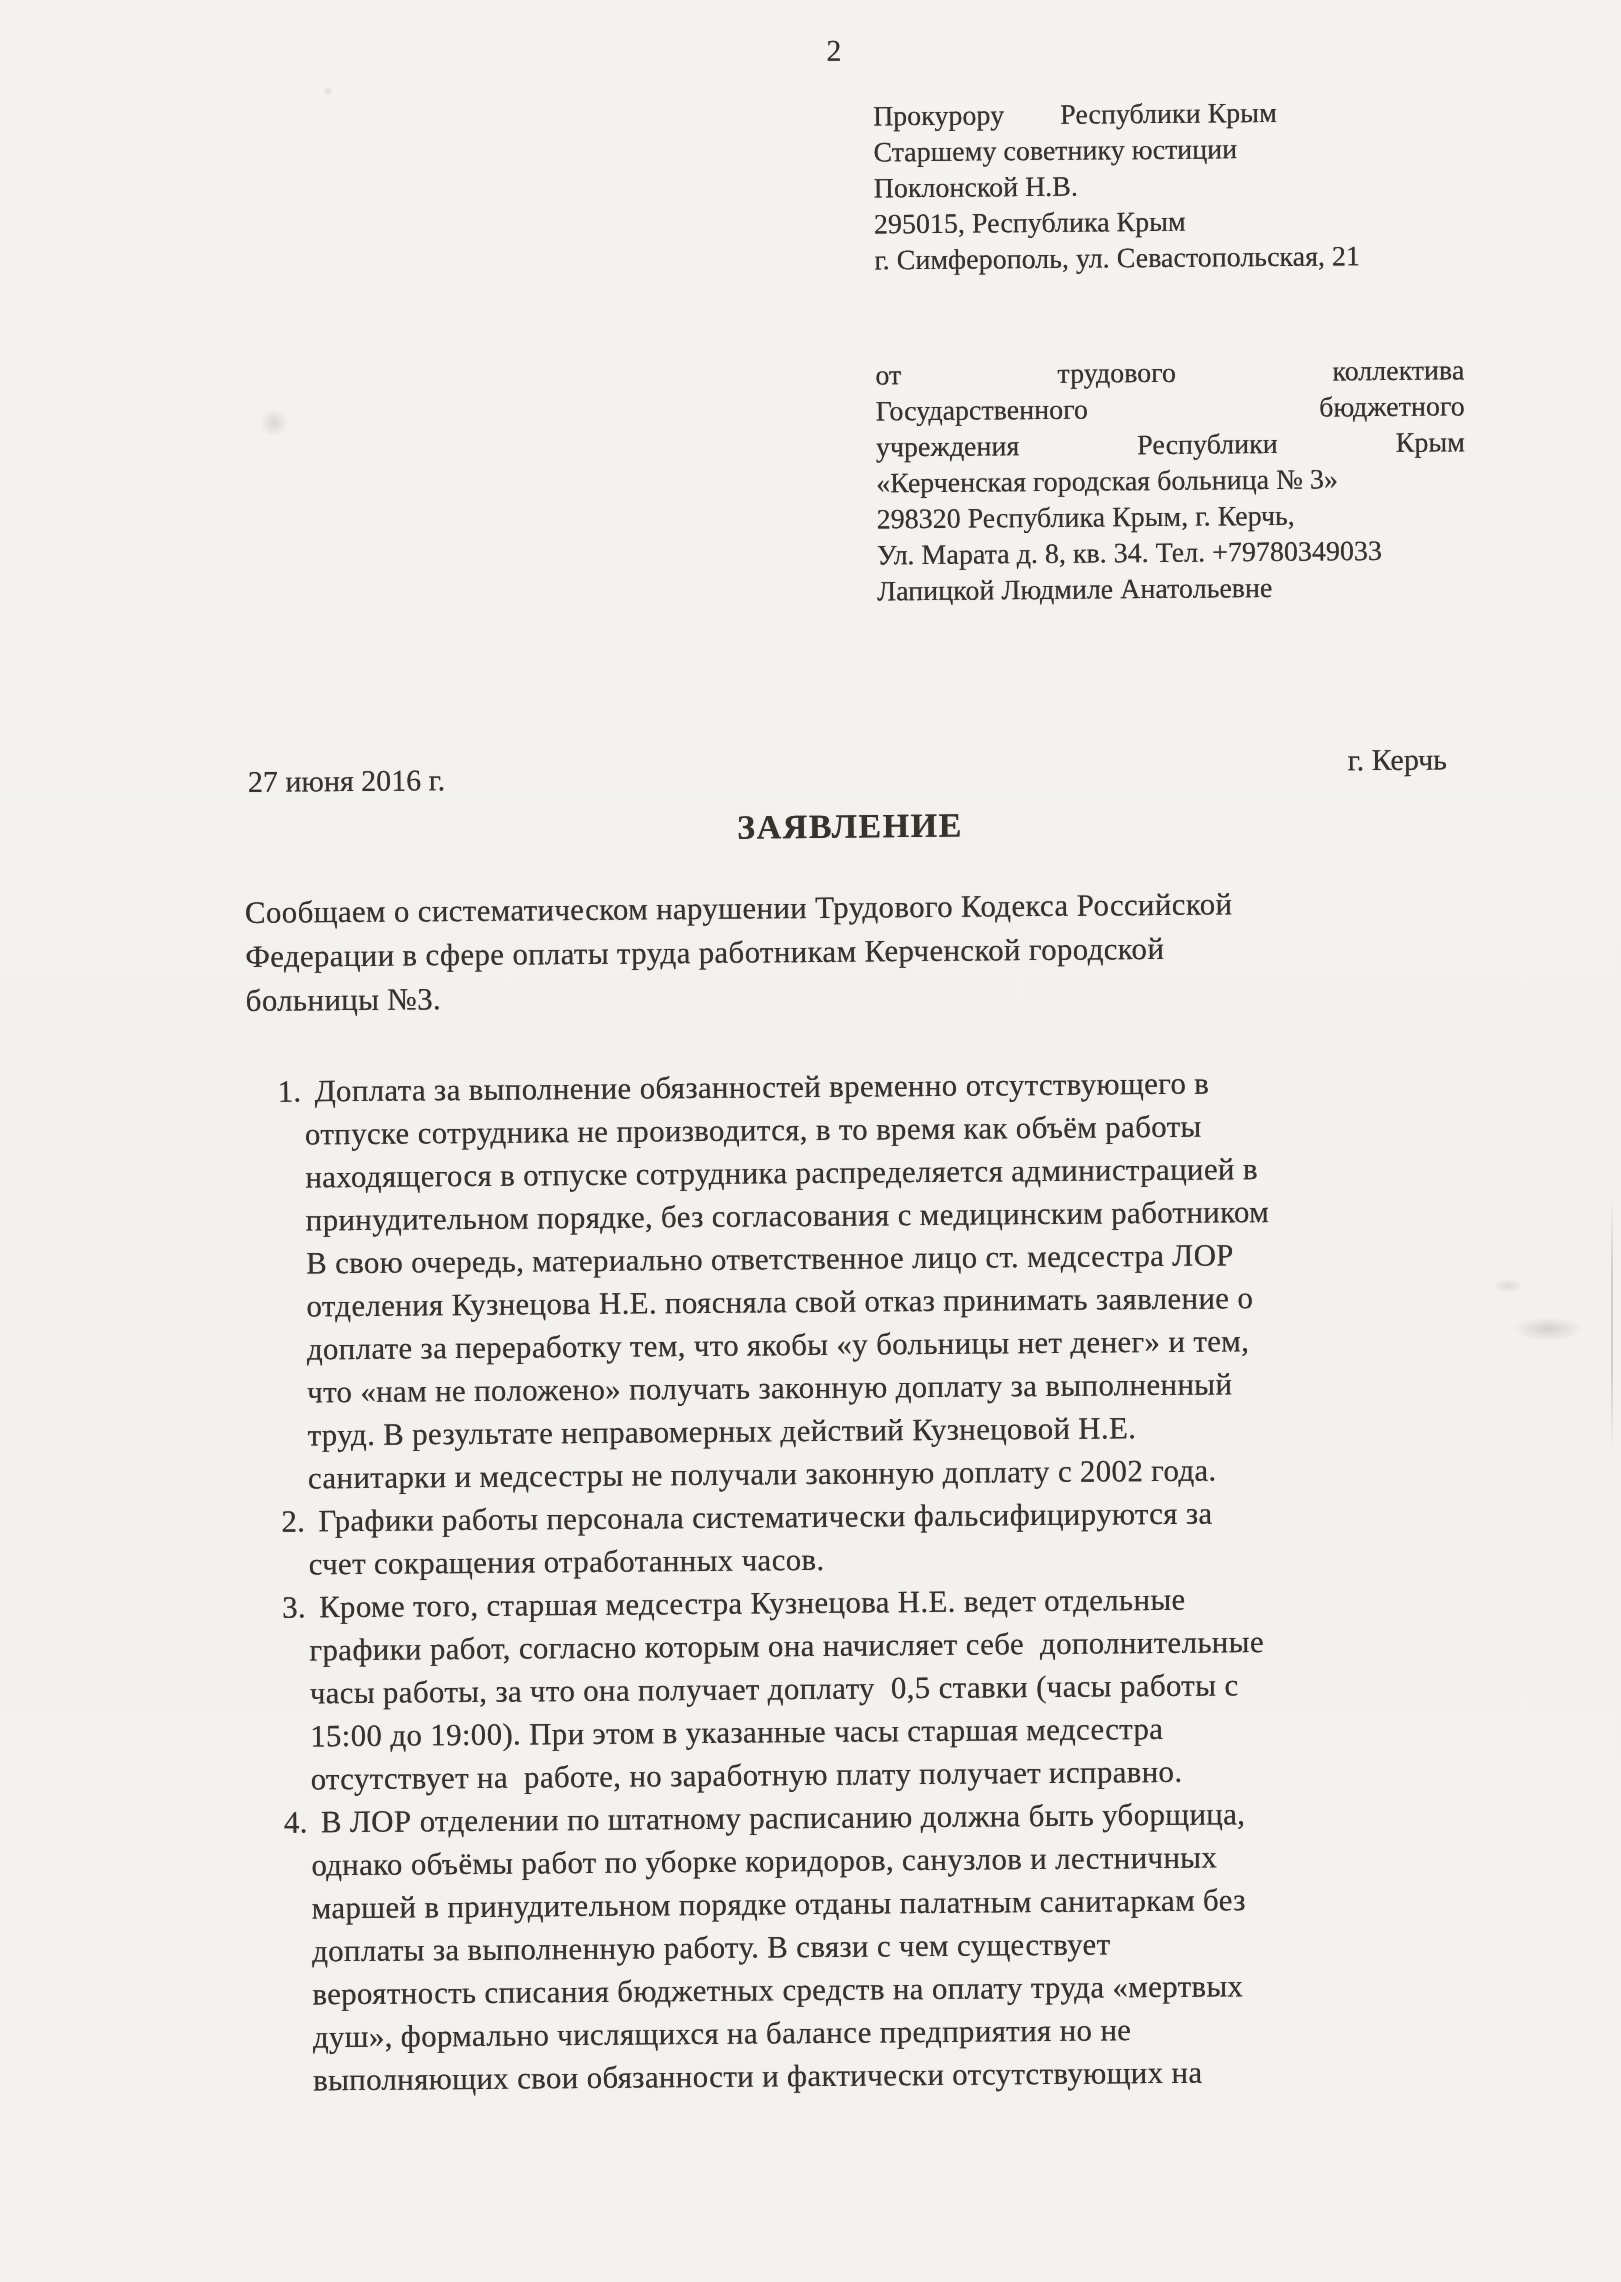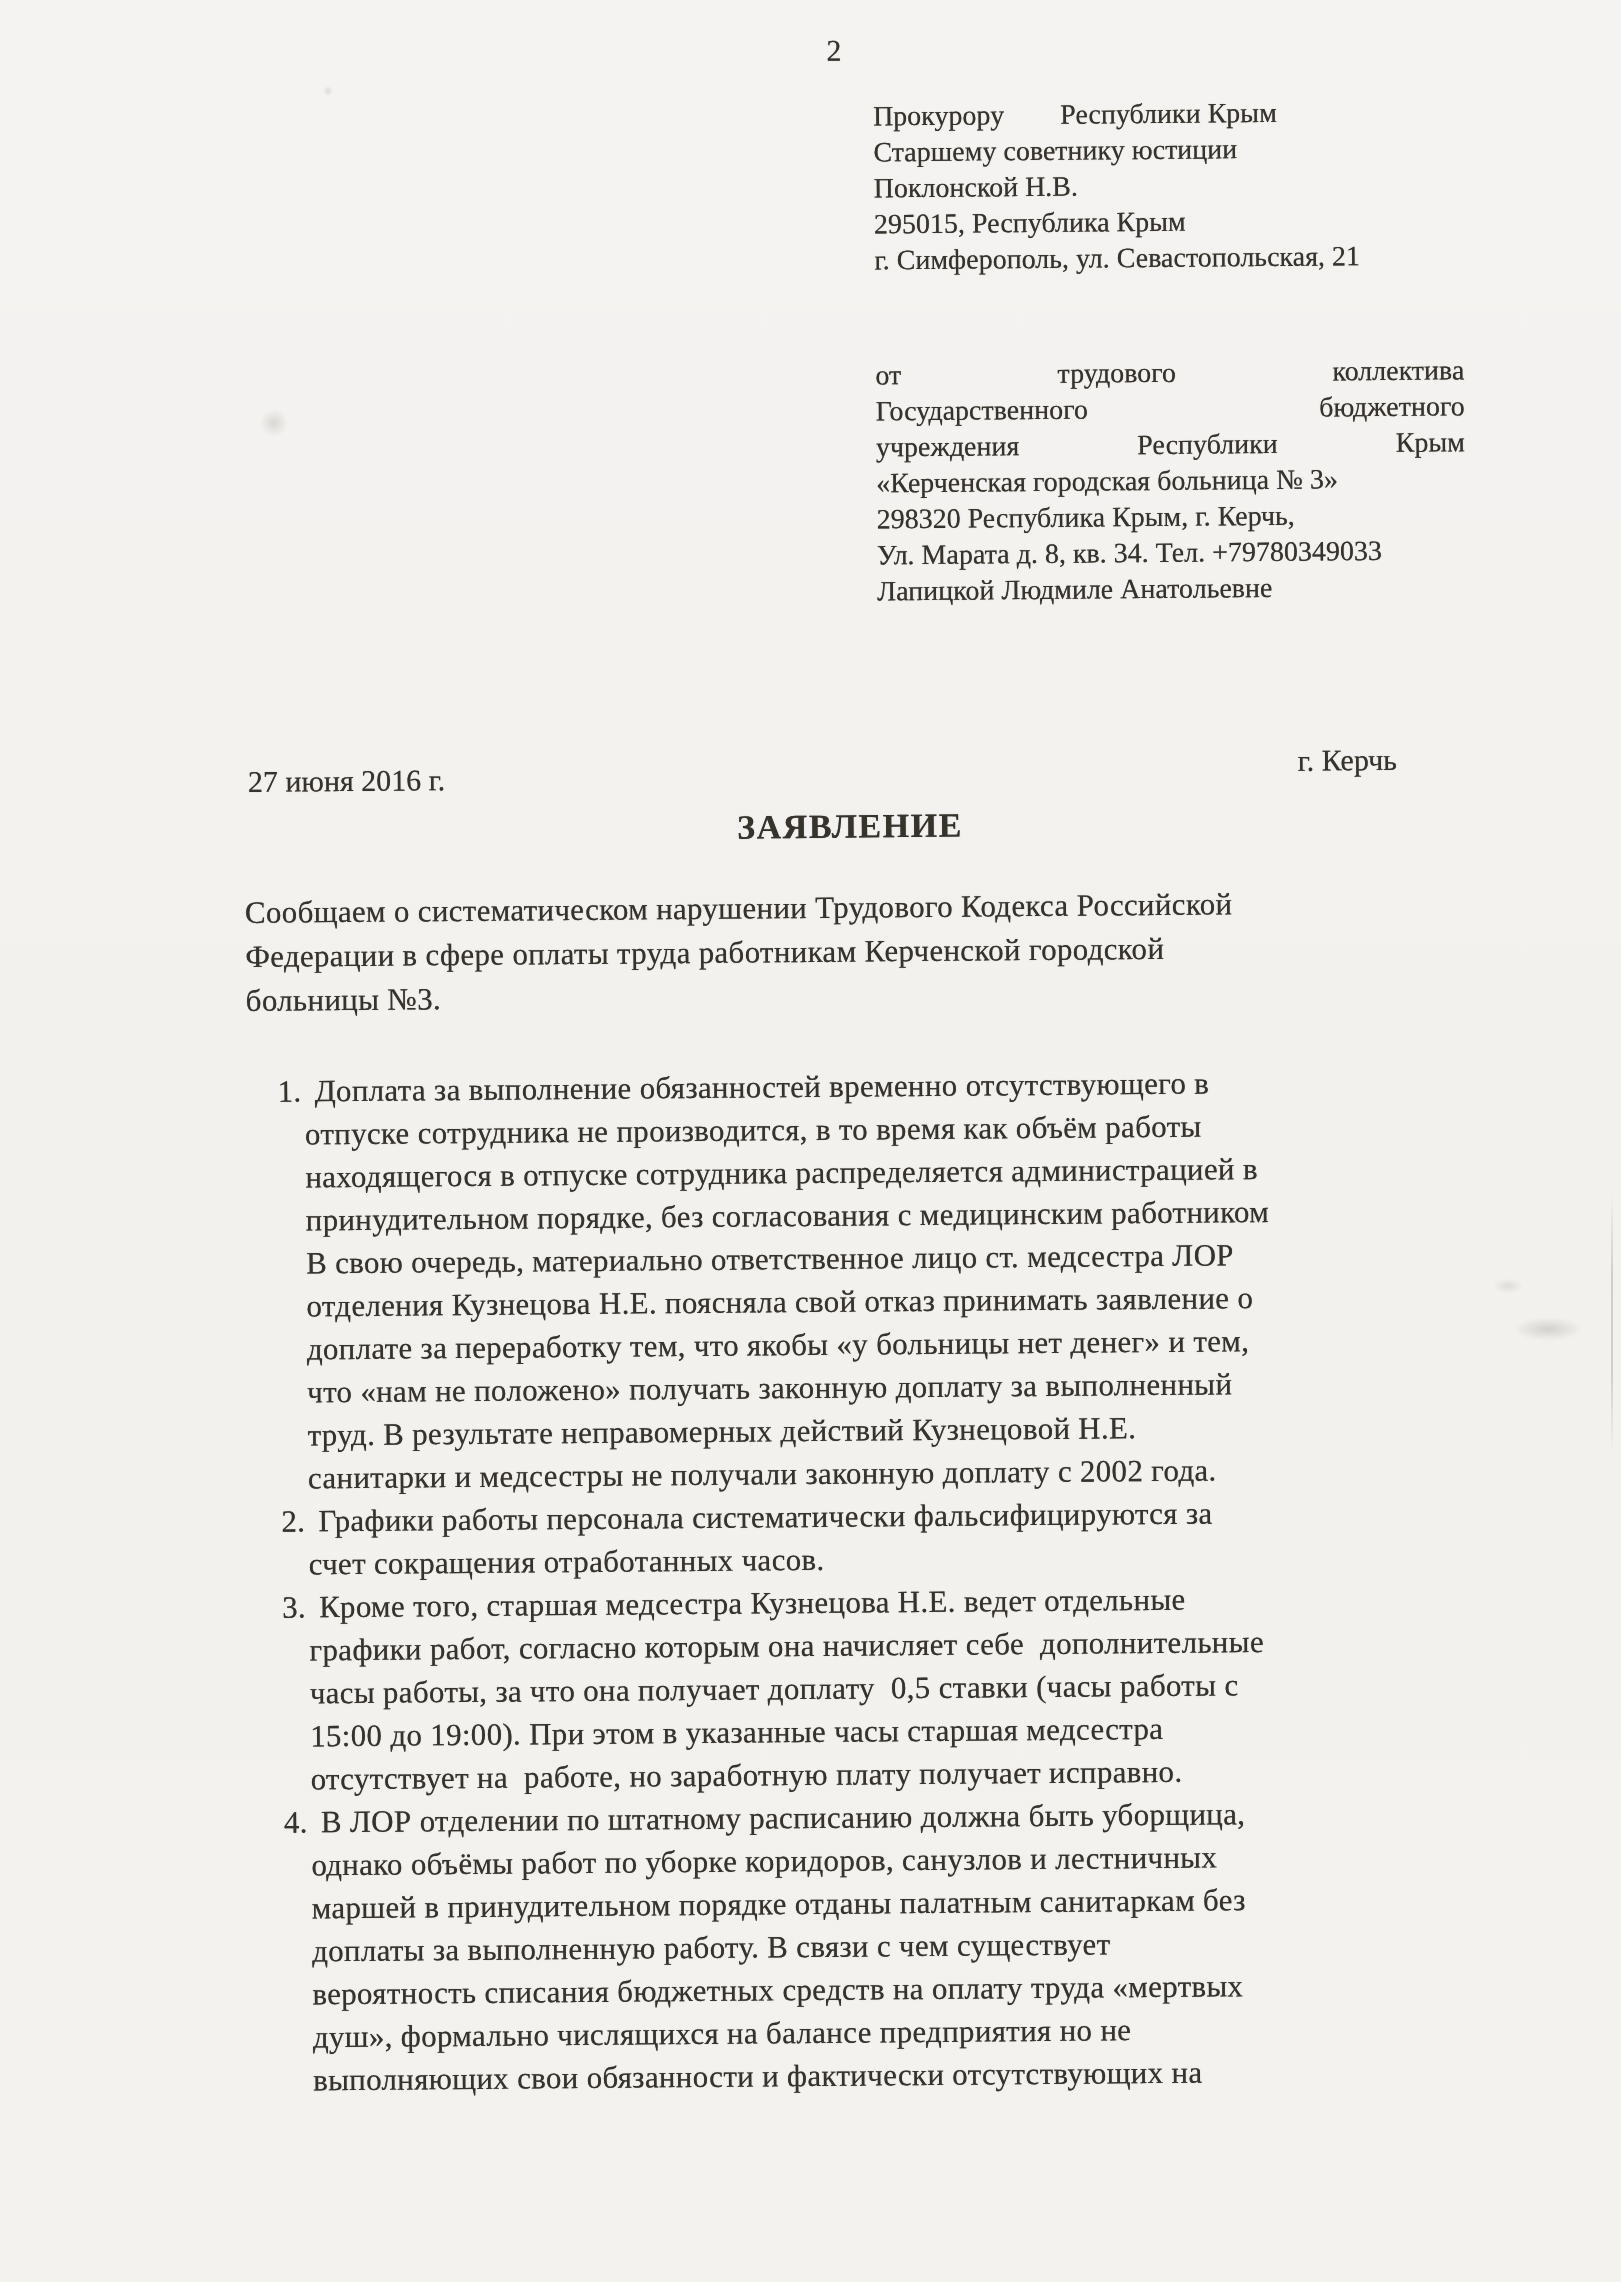--- a/index.html
+++ b/index.html
@@ -31,21 +31,21 @@
     transform-origin:50% 50%;
     text-shadow:0 0 0.7px rgba(54,50,44,0.75);
   }
   .pre{white-space:pre-wrap;}
   .pagenum{position:absolute;left:836px;top:34px;font-size:30px;}
   .addr{position:absolute;left:882px;top:99px;width:581px;font-size:28px;line-height:36px;}
   .from{position:absolute;left:882px;top:358px;width:589px;font-size:28px;line-height:36px;}
   .aline{white-space:pre-wrap;}
   .aline.just{white-space:normal;text-align:justify;text-align-last:justify;text-justify:inter-word;}
   .date{position:absolute;left:251px;top:760px;font-size:30px;}
-  .place{position:absolute;left:1301px;top:748px;font-size:30px;}
+  .place{position:absolute;left:1351px;top:748px;font-size:30px;}
   .title{position:absolute;left:740px;top:808px;font-size:34px;font-weight:bold;letter-spacing:1.5px;}
   .intro{position:absolute;left:247px;top:886px;width:1095px;font-size:31px;line-height:44px;letter-spacing:0.3px;}
   .list{position:absolute;left:305px;top:1065px;width:1204px;font-size:31px;line-height:43px;letter-spacing:0.3px;}
   .ln{white-space:pre-wrap;min-height:43px;}
   .intro .ln{min-height:44px;}
   .item{position:relative;}
   .num{position:absolute;left:-27px;}
   .first .txt{margin-left:10px;}
 </style>
 </head>

